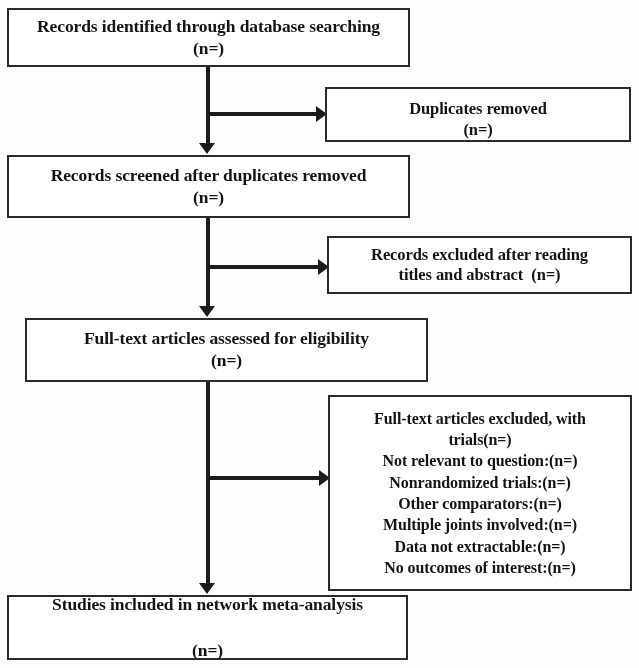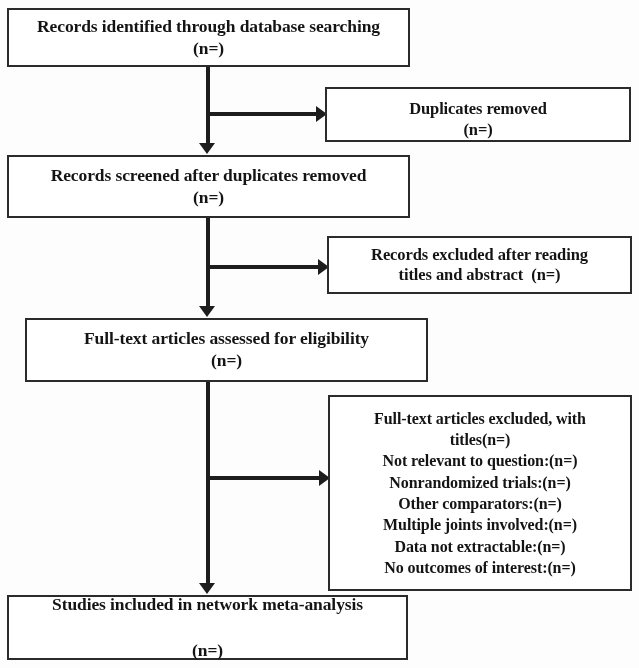--- a/index.html
+++ b/index.html
@@ -133,21 +133,21 @@
     <span class="line">(n=)</span>
   </div>
 
   <div class="vline" id="v3"></div>
   <div class="arrow-down" id="v3-arrow"></div>
   <div class="hline" id="h3"></div>
   <div class="arrow-right" id="h3-arrow"></div>
 
   <div class="box" id="box-excl-reasons">
     <span class="line">Full-text articles excluded, with</span>
-    <span class="line">titles(n=)</span>
+    <span class="line">trials(n=)</span>
     <span class="line">Not relevant to question:(n=)</span>
     <span class="line">Nonrandomized trials:(n=)</span>
     <span class="line">Other comparators:(n=)</span>
     <span class="line">Multiple joints involved:(n=)</span>
     <span class="line">Data not extractable:(n=)</span>
     <span class="line">No outcomes of interest:(n=)</span>
   </div>
 
   <div class="box" id="box-included">
     <span class="line">Studies included in network meta-analysis</span>

